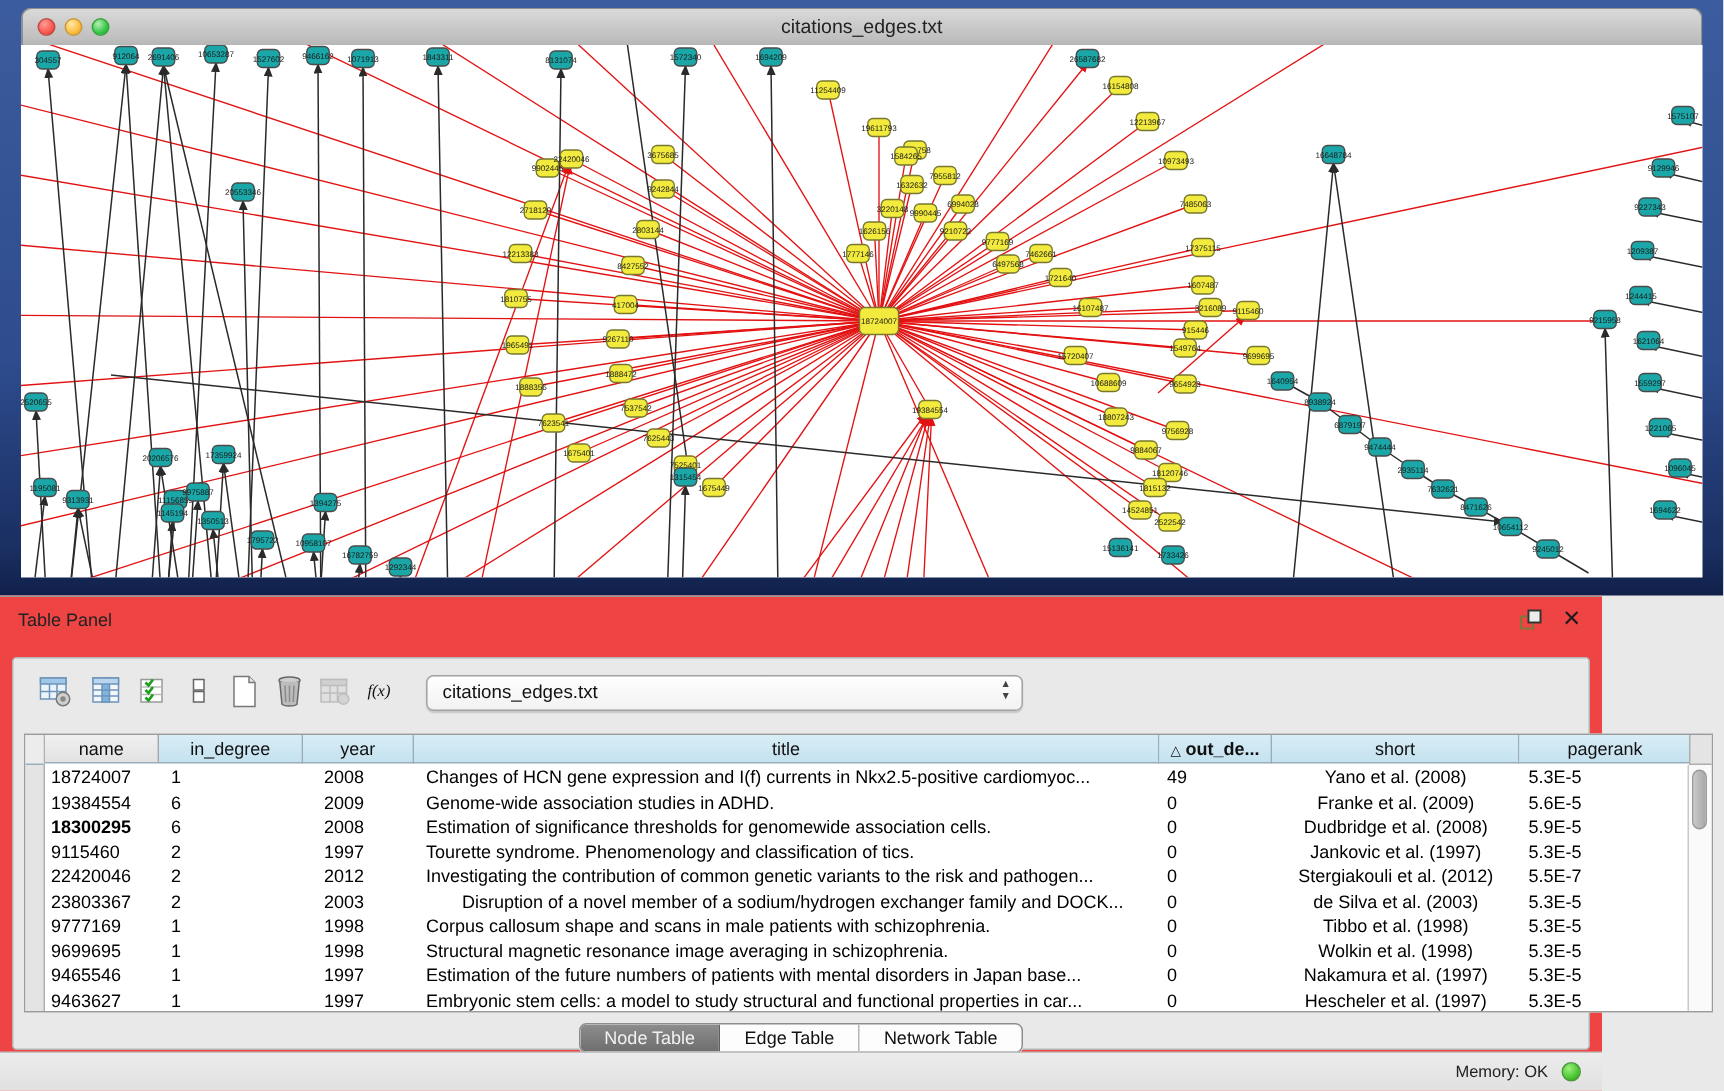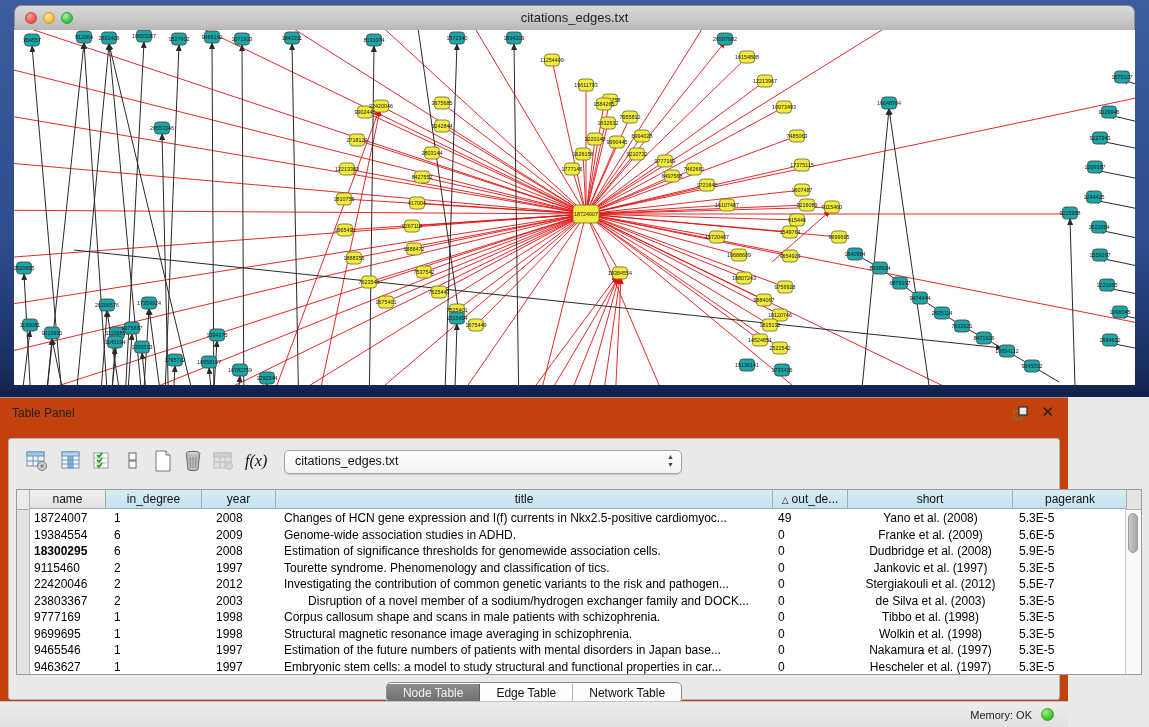--- a/index.html
+++ b/index.html
@@ -13,31 +13,31 @@
     border:1px solid #8f8f8f;border-bottom:1px solid #7d7d7d;border-radius:7px 7px 0 0;}
   .tl{position:absolute;top:6px;width:12px;height:12px;border-radius:50%;box-sizing:border-box;}
   .tl.red{left:10px;background:radial-gradient(circle at 35% 30%,#ff9d97,#f85950 60%,#d8372e);border:1px solid #c14a42;}
   .tl.yel{left:28px;background:radial-gradient(circle at 35% 30%,#ffe9a8,#fdbd40 60%,#e09c1f);border:1px solid #c99b38;}
   .tl.grn{left:46px;background:radial-gradient(circle at 35% 30%,#b6f0b0,#34c748 60%,#1f9e33);border:1px solid #39a43c;}
   .wtitle{position:absolute;left:0;right:0;top:4px;text-align:center;font-size:13px;color:#222;}
   .netcanvas{position:absolute;left:14px;right:14px;top:30px;height:355px;background:#ffffff;overflow:hidden;}
   .netcanvas svg{display:block;}
 
   
-  .panel{position:absolute;left:0;top:397px;width:1068px;height:330px;background:#c2410c;border-top:1px solid #9a9a9a;}
+  .panel{position:absolute;left:0;top:397px;width:1068px;height:330px;background:#ef4444;border-top:1px solid #9a9a9a;}
   .phead{position:absolute;left:0;top:0;right:0;height:30px;}
   .ptitle{position:absolute;left:12px;top:8px;font-size:12px;color:#222;}
   .float-ic{position:absolute;right:40px;top:7px;width:16px;height:16px;}
   .close-ic{position:absolute;right:14px;top:5px;font-size:15px;font-weight:bold;color:#1c1c1c;cursor:default;}
   .inner{position:absolute;left:8px;right:8px;top:40px;height:260px;border:1px solid #b5b5b5;border-radius:3px;background:#e9e9e9;}
 
   
   .toolbar{position:absolute;left:0;top:0;right:0;height:46px;}
   .tbi{position:absolute;top:10px;width:24px;height:24px;cursor:default;}
-  .fx{font-family:"Liberation Serif","DejaVu Serif",serif;font-style:italic;font-size:16px;color:#111;line-height:24px;}
+  .fx{font-family:"Liberation Serif","DejaVu Serif",serif;font-style:italic;font-size:11px;color:#111;line-height:24px;}
   .netselect{position:absolute;left:275px;top:11px;width:396px;height:22px;background:linear-gradient(#ffffff,#f2f2f2);
     border:1px solid #a4a4a4;border-radius:5px;box-shadow:0 1px 1px rgba(0,0,0,.15);}
   .netselect .val{position:absolute;left:10px;top:3px;font-size:12.5px;color:#111;}
   .netselect .arrows{position:absolute;right:7px;top:2px;font-size:7px;line-height:8px;color:#444;text-align:center;}
 
   
   .tbl{position:absolute;left:7px;top:50px;width:1126px;height:186px;background:#fff;border:1px solid #9b9b9b;box-sizing:border-box;}
   .thead{position:absolute;left:0;top:0;right:0;height:20px;}
   .th{position:absolute;top:0;height:19px;box-sizing:border-box;border-right:1px solid #98aebc;border-bottom:1px solid #98aebc;
     background:linear-gradient(#d8edf6,#c4e2ef);font-size:12px;color:#111;text-align:center;line-height:19px;overflow:hidden;white-space:nowrap;}
@@ -771,21 +771,21 @@
 
       <div class="tbl">
         <div class="handle">
             <div class="hh"></div>
           </div>
         <div class="thead">
             <div class="th name" style="left: 13px; width: 76px;"><span>name</span></div>
             <div class="th" style="left: 89px; width: 96px;"><span>in_degree</span></div>
             <div class="th" style="left: 185px; width: 74px;"><span>year</span></div>
             <div class="th" style="left: 259px; width: 497px;"><span>title</span></div>
-            <div class="th" style="left: 756px; width: 75px;"><span style="font-size: 9px; margin-right: 3px;">△</span><span>out_de...</span></div>
+            <div class="th" style="left: 756px; width: 75px; font-weight: bold;"><span style="font-size: 9px; margin-right: 3px;">△</span><span>out_de...</span></div>
             <div class="th" style="left: 831px; width: 165px;"><span>short</span></div>
             <div class="th" style="left: 996px; width: 115px;"><span>pagerank</span></div>
           </div>
         <div class="rows">
             <div class="tr">
               <div class="td" style="left: 0px; width: 76px; text-align: left; padding-left: 4px;">18724007</div>
               <div class="td" style="left: 76px; width: 96px; text-align: left; padding-left: 8px;">1</div>
               <div class="td" style="left: 172px; width: 74px; text-align: left; padding-left: 14px;">2008</div>
               <div class="td" style="left: 246px; width: 497px; text-align: left; padding-left: 8px;">Changes of HCN gene expression and I(f) currents in Nkx2.5-positive cardiomyoc...</div>
               <div class="td" style="left: 743px; width: 75px; text-align: left; padding-left: 5px;">49</div>

